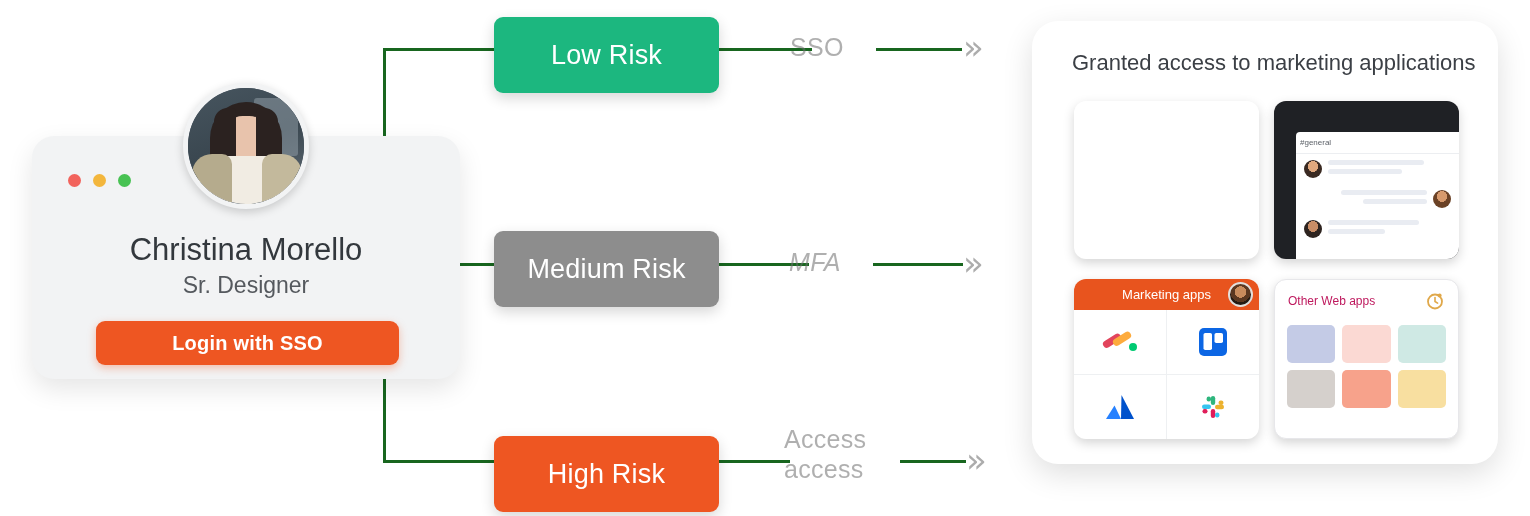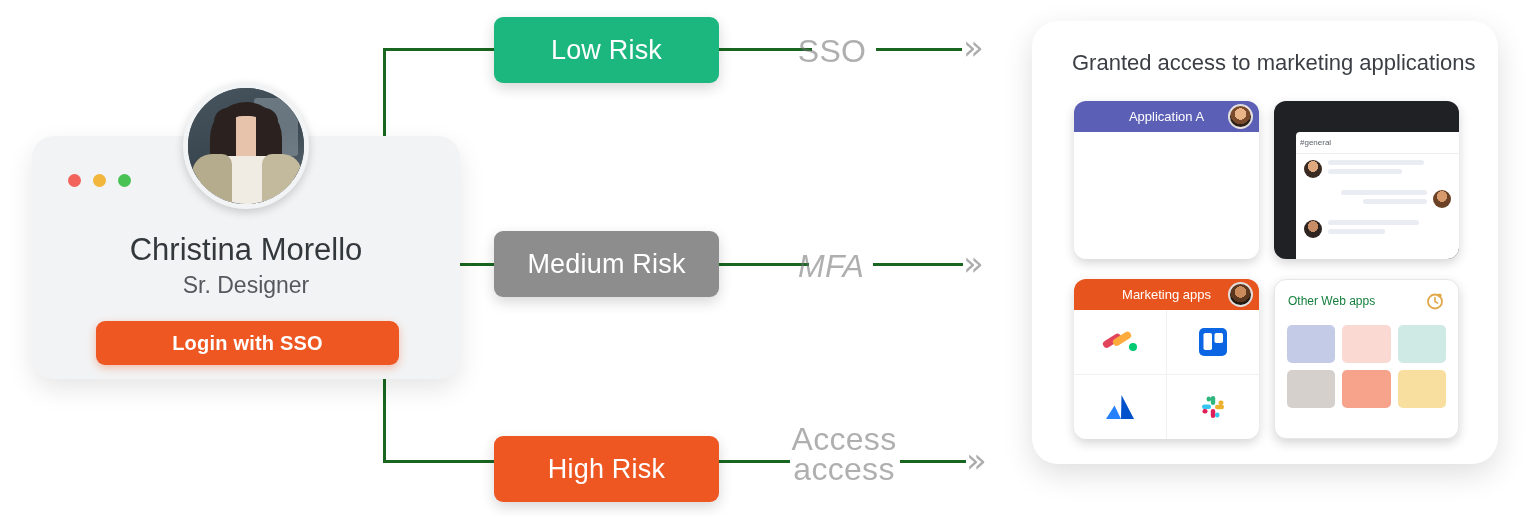--- a/index.html
+++ b/index.html
@@ -12,22 +12,22 @@
   #stage { position: relative; width: 1530px; height: 516px; }
 
   
   .wire { position: absolute; background: #18661f; }
   .wire.h { height: 3px; }
   .wire.v { width: 3px; }
 
   .chev { position: absolute; color: #8d8d8d; font-size: 34px; line-height: 1;
           font-family: "DejaVu Sans", sans-serif; letter-spacing: -7px; opacity: .72; }
 
-  .wire-label { position: absolute; color: #6f6f6f; font-size: 32px;
-                letter-spacing: .3px; text-align: center; opacity: .55;
+  .wire-label { position: absolute; color: #6f6f6f; font-size: 25px;
+                letter-spacing: .3px; text-align: left; opacity: .55;
                 filter: blur(.6px); }
   .wire-label.two { line-height: 30px; }
 
   
   #login-card {
     position: absolute; left: 32px; top: 136px; width: 428px; height: 243px;
     background: #f2f3f4; border-radius: 22px;
     box-shadow: 0 10px 26px rgba(0,0,0,.10);
   }
   .dots { position: absolute; left: 36px; top: 38px; display: flex; gap: 12px; }
@@ -67,21 +67,21 @@
   #sso-button {
     position: absolute; left: 64px; top: 185px; width: 303px; height: 44px;
     background: #ee5622; border-radius: 9px; border: none; cursor: pointer;
     color: #ffffff; font-size: 20px; font-weight: bold; letter-spacing: .2px;
     font-family: "Liberation Sans", sans-serif;
     box-shadow: 0 3px 9px rgba(238,86,34,.35);
   }
 
   
   .badge {
-    position: absolute; height: 66px; width: 225px; border-radius: 9px;
+    position: absolute; height: 76px; width: 225px; border-radius: 9px;
     display: flex; align-items: center; justify-content: center;
     color: #ffffff; font-size: 27px; letter-spacing: .2px;
     box-shadow: 0 5px 14px rgba(0,0,0,.16); cursor: pointer;
   }
   #badge-low    { left: 494px; top: 17px;  background: #1cb77f; }
   #badge-medium { left: 494px; top: 231px; background: #8d8d8d; }
   #badge-high   { left: 494px; top: 436px; background: #ee5622; }
 
   
   #access-panel {
@@ -144,21 +144,21 @@
   .mcell:nth-child(2n) { border-right: none; }
   .mcell:nth-child(n+3) { border-bottom: none; }
 
   
   .ogrid { display: grid; grid-template-columns: repeat(3, 1fr); gap: 7px;
            padding: 10px 12px 12px; }
   .otile { height: 38px; border-radius: 5px; }
 
   #other-head { display: flex; align-items: center; justify-content: space-between;
                 padding: 11px 13px 4px; }
-  #other-title { font-size: 12px; color: #15803d; }
+  #other-title { font-size: 12px; color: #be185d; }
 </style>
 </head>
 <body>
 
 <div id="stage">
 
   <div class="wire v" style="left:383px; top:50px; height:100px;"></div>
   <div class="wire h" style="left:383px; top:48px; width:113px;"></div>
   <div class="wire h" style="left:716px; top:48px; width:96px;"></div>
   <div class="wire h" style="left:876px; top:48px; width:86px;"></div>
@@ -209,24 +209,20 @@
 
   <div class="badge" id="badge-low">Low Risk</div>
   <div class="badge" id="badge-medium">Medium Risk</div>
   <div class="badge" id="badge-high">High Risk</div>
 
   <div id="access-panel">
     <div id="panel-title">Granted access to marketing applications</div>
   </div>
 
   <div class="app-card" id="app-a">
-    <div class="card-head">
-      <span>Application A</span>
-      <span class="head-av"></span>
-    </div>
   </div>
 
   <div class="app-card" id="app-b">
     <div class="chat">
       <div class="chat-ch">#general</div>
       <div class="msg">
         <span class="m-av"></span>
         <span class="m-lines">
           <span class="m-line" style="display:block;width:78%"></span>
           <span class="m-line" style="display:block;width:60%"></span>

